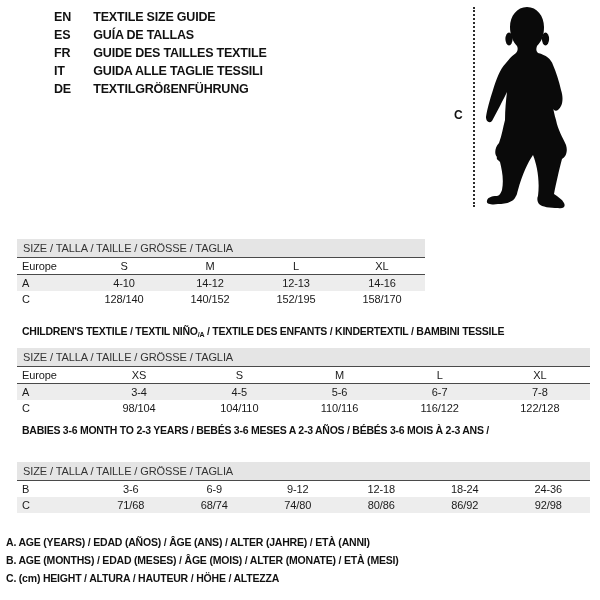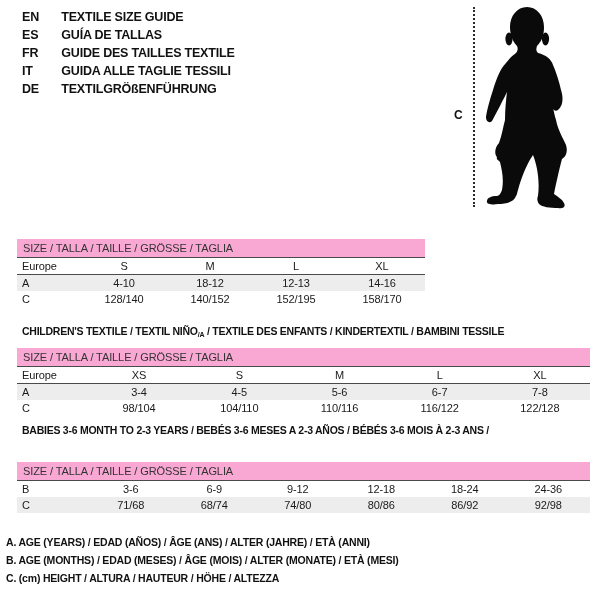--- a/index.html
+++ b/index.html
@@ -3,37 +3,37 @@
 <meta charset="utf-8">
 <style>
   html,body{margin:0;padding:0;background:#fff;}
   #canvas{position:relative;width:600px;height:600px;background:#ffffff;overflow:hidden;
           font-family:"Liberation Sans",sans-serif;color:#1a1a1a;}
 
   
   .langs{position:absolute;left:22px;top:8px;font-weight:bold;font-size:12.5px;
          line-height:18px;letter-spacing:-0.2px;color:#111;}
   .lang-row{white-space:nowrap;}
-  .lang-code{display:inline-block;width:36px;}
+  .lang-code{display:inline-block;width:36px;margin-left:32px;}
 
   
   .figure-svg{position:absolute;left:480px;top:0px;}
   .height-line{position:absolute;left:473px;top:7px;height:200px;width:0;
                border-left:2.4px dotted #2b2b2b;}
   .height-label{position:absolute;left:454px;top:108px;font-weight:bold;font-size:12px;color:#111;}
 
   
   .sec-title{position:absolute;left:22px;font-weight:bold;font-size:10.5px;
              letter-spacing:-0.25px;color:#111;white-space:nowrap;line-height:15px;}
   .sub{font-size:7px;vertical-align:-2px;}
 
   
   .size-table{position:absolute;left:17px;font-size:11px;color:#1a1a1a;}
   .size-table table{border-collapse:collapse;table-layout:fixed;width:100%;}
-  th.sizebar{background:#f9a8d4;font-weight:normal;text-align:left;
+  th.sizebar{background:#e5e5e5;font-weight:normal;text-align:left;
              padding:2px 0 2px 6px;color:#333;font-size:11px;height:14px;
              border-bottom:1.5px solid #4a4a4a;letter-spacing:-0.1px;white-space:nowrap;}
   .size-table td{padding:0;height:16px;text-align:center;vertical-align:middle;
                  letter-spacing:-0.1px;white-space:nowrap;}
   td.rowlabel{text-align:left;padding-left:5px;}
   tr.head-row td{border-bottom:1.5px solid #4a4a4a;margin-left:44px;}
   tr.stripe{background:#ededed;}
 
   
   .legend{position:absolute;left:6px;top:533px;font-weight:bold;font-size:10.5px;
@@ -133,21 +133,21 @@
         <tr class="head-row">
           <td class="rowlabel">Europe</td>
           <td>S</td>
           <td>M</td>
           <td>L</td>
           <td>XL</td>
         </tr>
         <tr class="stripe">
           <td class="rowlabel">A</td>
           <td>4-10</td>
-          <td>18-12</td>
+          <td>14-12</td>
           <td>12-13</td>
           <td>14-16</td>
         </tr>
         <tr>
           <td class="rowlabel">C</td>
           <td>128/140</td>
           <td>140/152</td>
           <td>152/195</td>
           <td>158/170</td>
         </tr>

